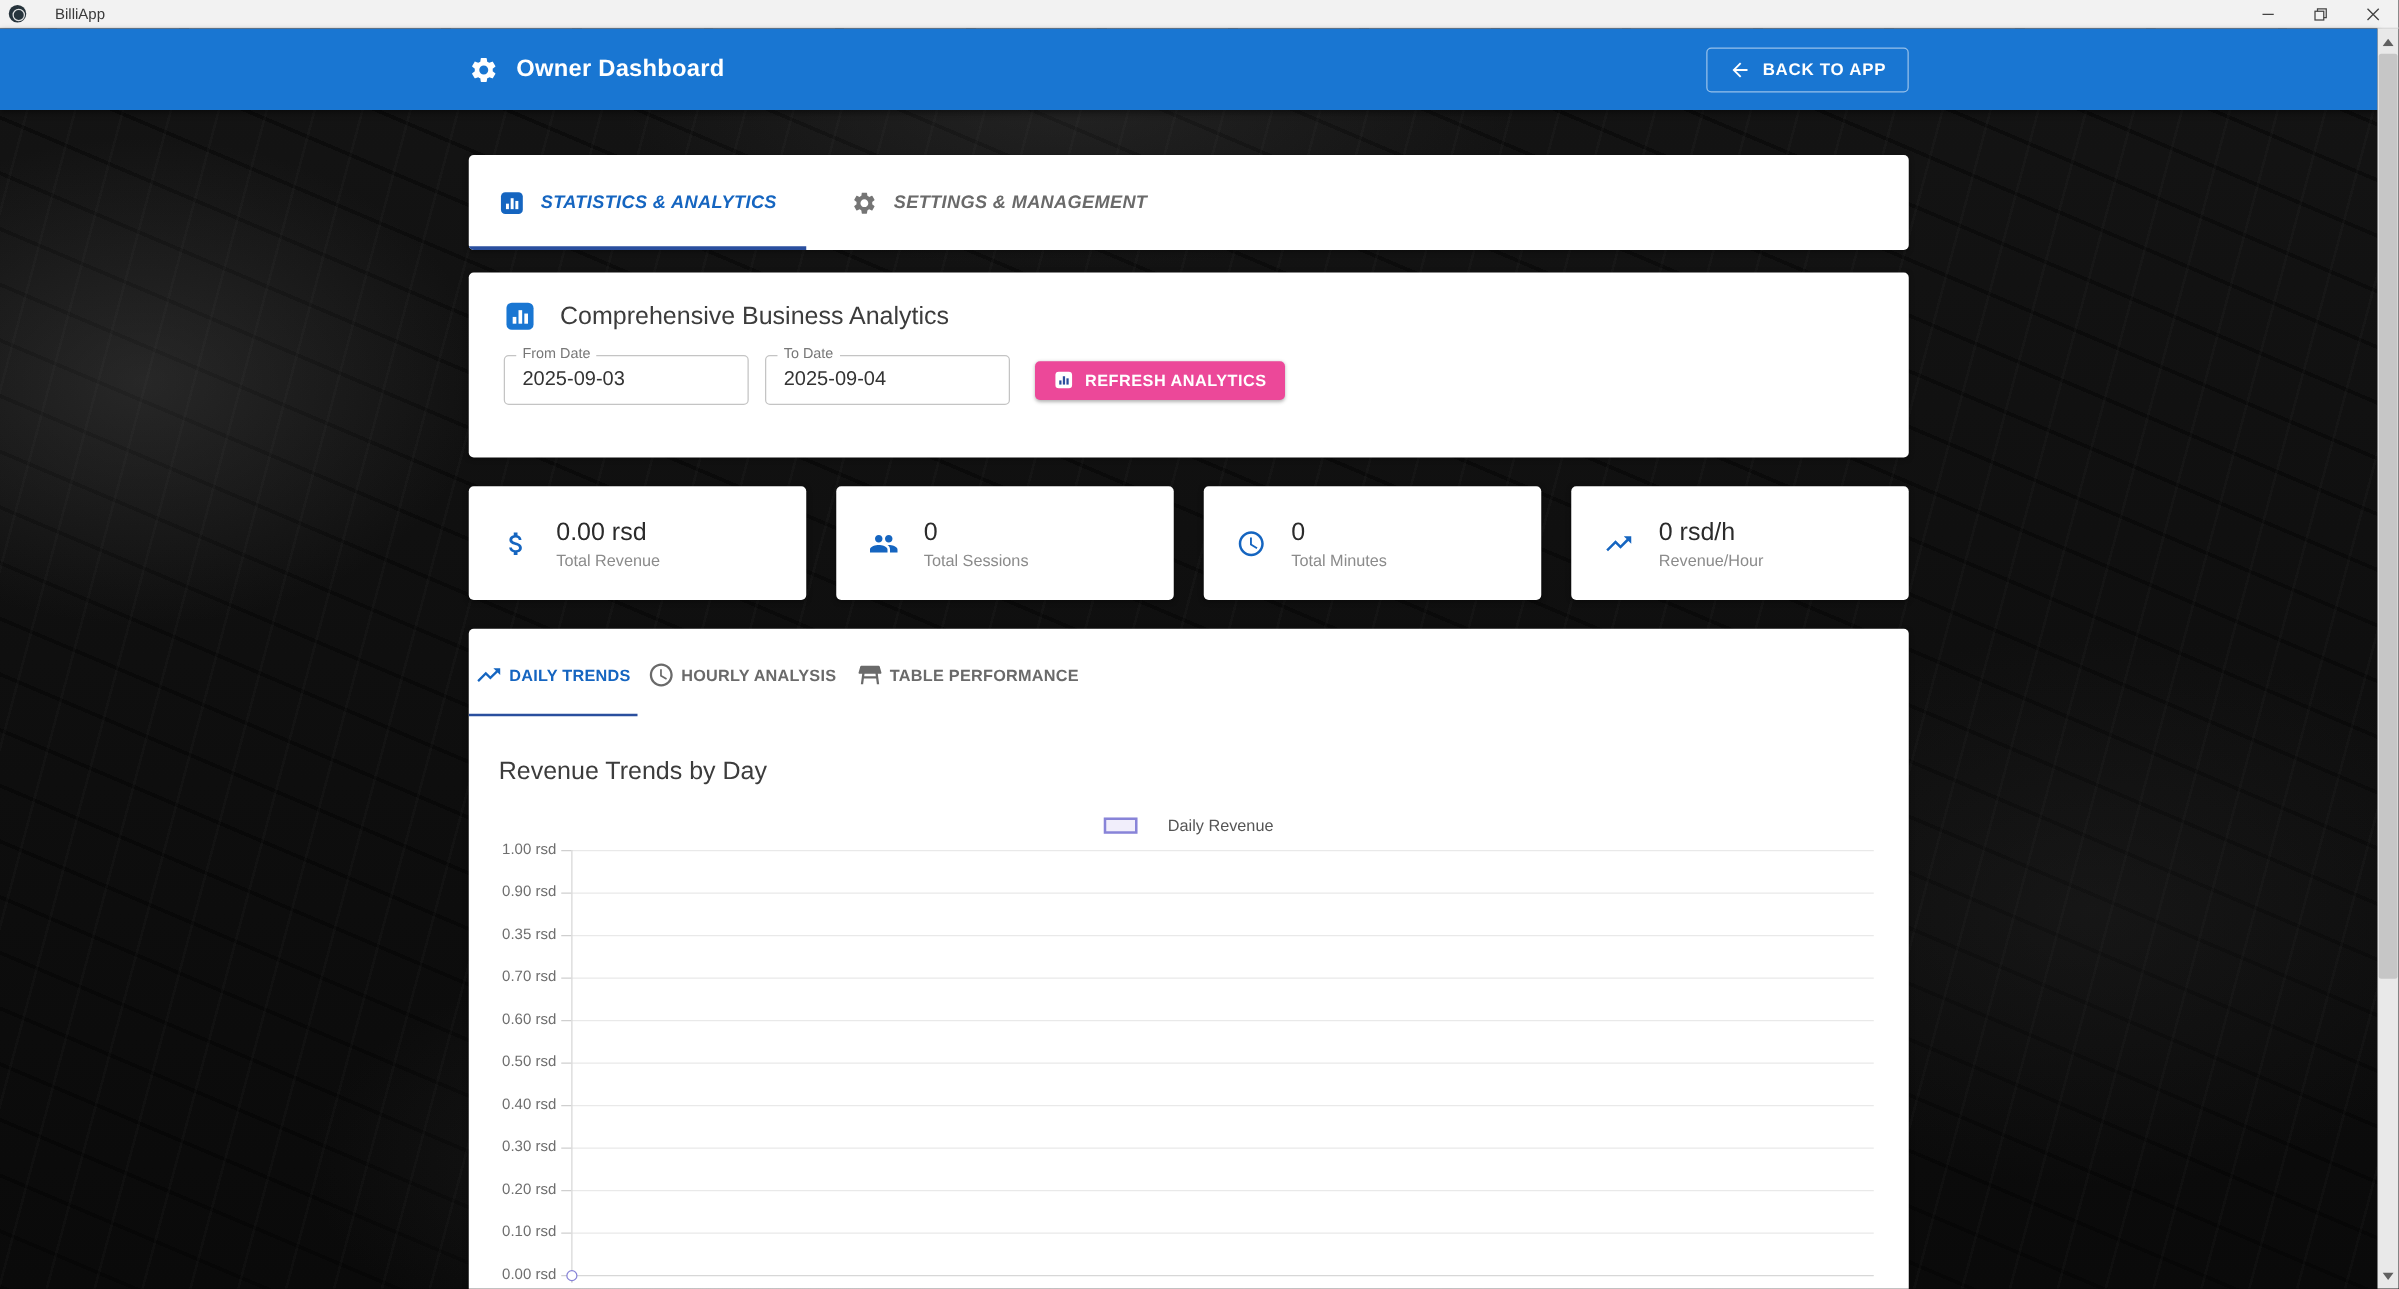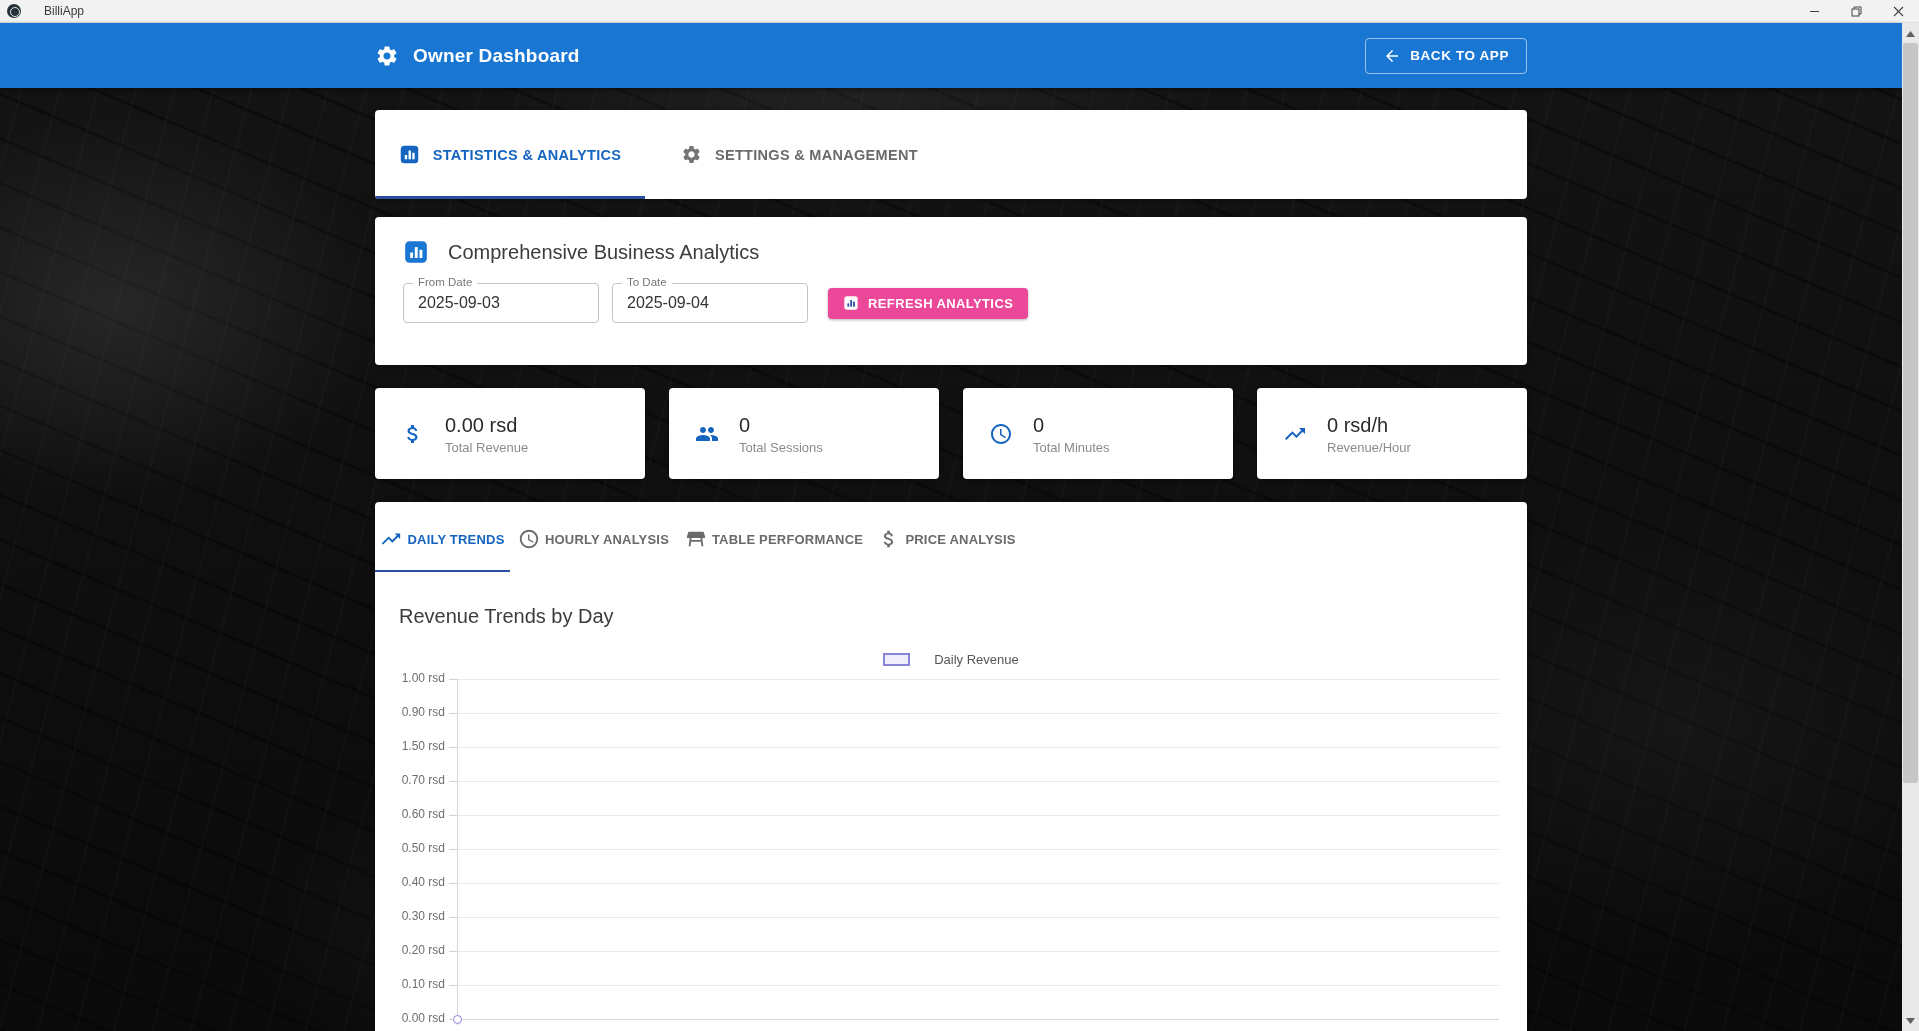--- a/index.html
+++ b/index.html
@@ -67,21 +67,21 @@
   }
 
   
   .content { position:absolute; top:88px; left:375px; width:1152px; }
   .card {
     background:#fff; border-radius:4px;
     box-shadow:0 1px 4px rgba(0,0,0,.35);
   }
 
   
-  .tabs-card { margin-top:22px; height:89px; display:flex; position:relative; overflow:hidden; }
+  .tabs-card { margin-top:36px; height:76px; display:flex; position:relative; overflow:hidden;font-style:italic; }
   .main-tab {
     height:100%; display:flex; align-items:center; justify-content:center; gap:13px;
     font-size:14.5px; font-weight:bold; letter-spacing:.3px; cursor:pointer;
     color:#6a6a6a; position:relative;
   }
   .main-tab.t1 { width:270px; color:#1565c0; }
   .main-tab.t2 { padding:0 36px; }
   .main-tab .indicator {
     position:absolute; left:0; bottom:0; width:100%; height:3px; background:#2a4f9e;
   }
@@ -309,45 +309,39 @@
               <path d="M11.99 2C6.47 2 2 6.48 2 12s4.47 10 9.99 10C17.52 22 22 17.52 22 12S17.52 2 11.99 2zm.01 18c-4.42 0-8-3.58-8-8s3.58-8 8-8 8 3.58 8 8-3.58 8-8 8zM12.5 7H11v6l5.25 3.15.75-1.23-4.5-2.67z"></path>
             </svg>
           <span>HOURLY ANALYSIS</span>
         </div>
         <div class="c-tab t3">
           <svg width="22" height="22" viewBox="0 0 24 24" fill="currentColor">
               <path d="M21.96 9.73l-1.43-5a.996.996 0 0 0-.96-.73H4.43c-.45 0-.84.3-.96.73l-1.43 5c-.18.63.3 1.27.96 1.27h2.2L4 20h2l.67-5h10.67l.66 5h2l-1.2-9H21c.66 0 1.14-.64.96-1.27zM6.93 13l.27-2h9.6l.27 2H6.93z"></path>
             </svg>
           <span>TABLE PERFORMANCE</span>
         </div>
-        <div class="c-tab t4">
-          <svg width="22" height="22" viewBox="0 0 24 24" fill="currentColor">
-              <path d="M11.8 10.9c-2.27-.59-3-1.2-3-2.15 0-1.09 1.01-1.85 2.7-1.85 1.78 0 2.44.85 2.5 2.1h2.21c-.07-1.72-1.12-3.3-3.21-3.81V3h-3v2.16c-1.94.42-3.5 1.68-3.5 3.61 0 2.31 1.91 3.46 4.7 4.13 2.5.6 3 1.48 3 2.41 0 .69-.49 1.79-2.7 1.79-2.06 0-2.87-.92-2.98-2.1h-2.2c.12 2.19 1.76 3.42 3.68 3.83V21h3v-2.15c1.95-.37 3.5-1.5 3.5-3.55 0-2.84-2.43-3.81-4.7-4.4z"></path>
-            </svg>
-          <span>PRICE ANALYSIS</span>
-        </div>
       </div>
 
       <div class="chart-heading">Revenue Trends by Day</div>
 
       <div class="legend-row">
         <div class="legend-swatch" style="border-color: rgb(136, 132, 216);"></div>
         <div class="legend-label">Daily Revenue</div>
       </div>
 
       <div class="chart-plot">
           <div class="grid-line" style="left: 82px; top: 177px; width: 1042px;"></div>
           <div class="tick-dash" style="left: 74px; top: 177px;"></div>
           <div class="y-label" style="left: 0px; top: 169px; width: 70px;">1.00 rsd</div>
           <div class="grid-line" style="left: 82px; top: 211px; width: 1042px;"></div>
           <div class="tick-dash" style="left: 74px; top: 211px;"></div>
           <div class="y-label" style="left: 0px; top: 203px; width: 70px;">0.90 rsd</div>
           <div class="grid-line" style="left: 82px; top: 245px; width: 1042px;"></div>
           <div class="tick-dash" style="left: 74px; top: 245px;"></div>
-          <div class="y-label" style="left: 0px; top: 237px; width: 70px;">1.50 rsd</div>
+          <div class="y-label" style="left: 0px; top: 237px; width: 70px;">0.35 rsd</div>
           <div class="grid-line" style="left: 82px; top: 279px; width: 1042px;"></div>
           <div class="tick-dash" style="left: 74px; top: 279px;"></div>
           <div class="y-label" style="left: 0px; top: 271px; width: 70px;">0.70 rsd</div>
           <div class="grid-line" style="left: 82px; top: 313px; width: 1042px;"></div>
           <div class="tick-dash" style="left: 74px; top: 313px;"></div>
           <div class="y-label" style="left: 0px; top: 305px; width: 70px;">0.60 rsd</div>
           <div class="grid-line" style="left: 82px; top: 347px; width: 1042px;"></div>
           <div class="tick-dash" style="left: 74px; top: 347px;"></div>
           <div class="y-label" style="left: 0px; top: 339px; width: 70px;">0.50 rsd</div>
           <div class="grid-line" style="left: 82px; top: 381px; width: 1042px;"></div>

